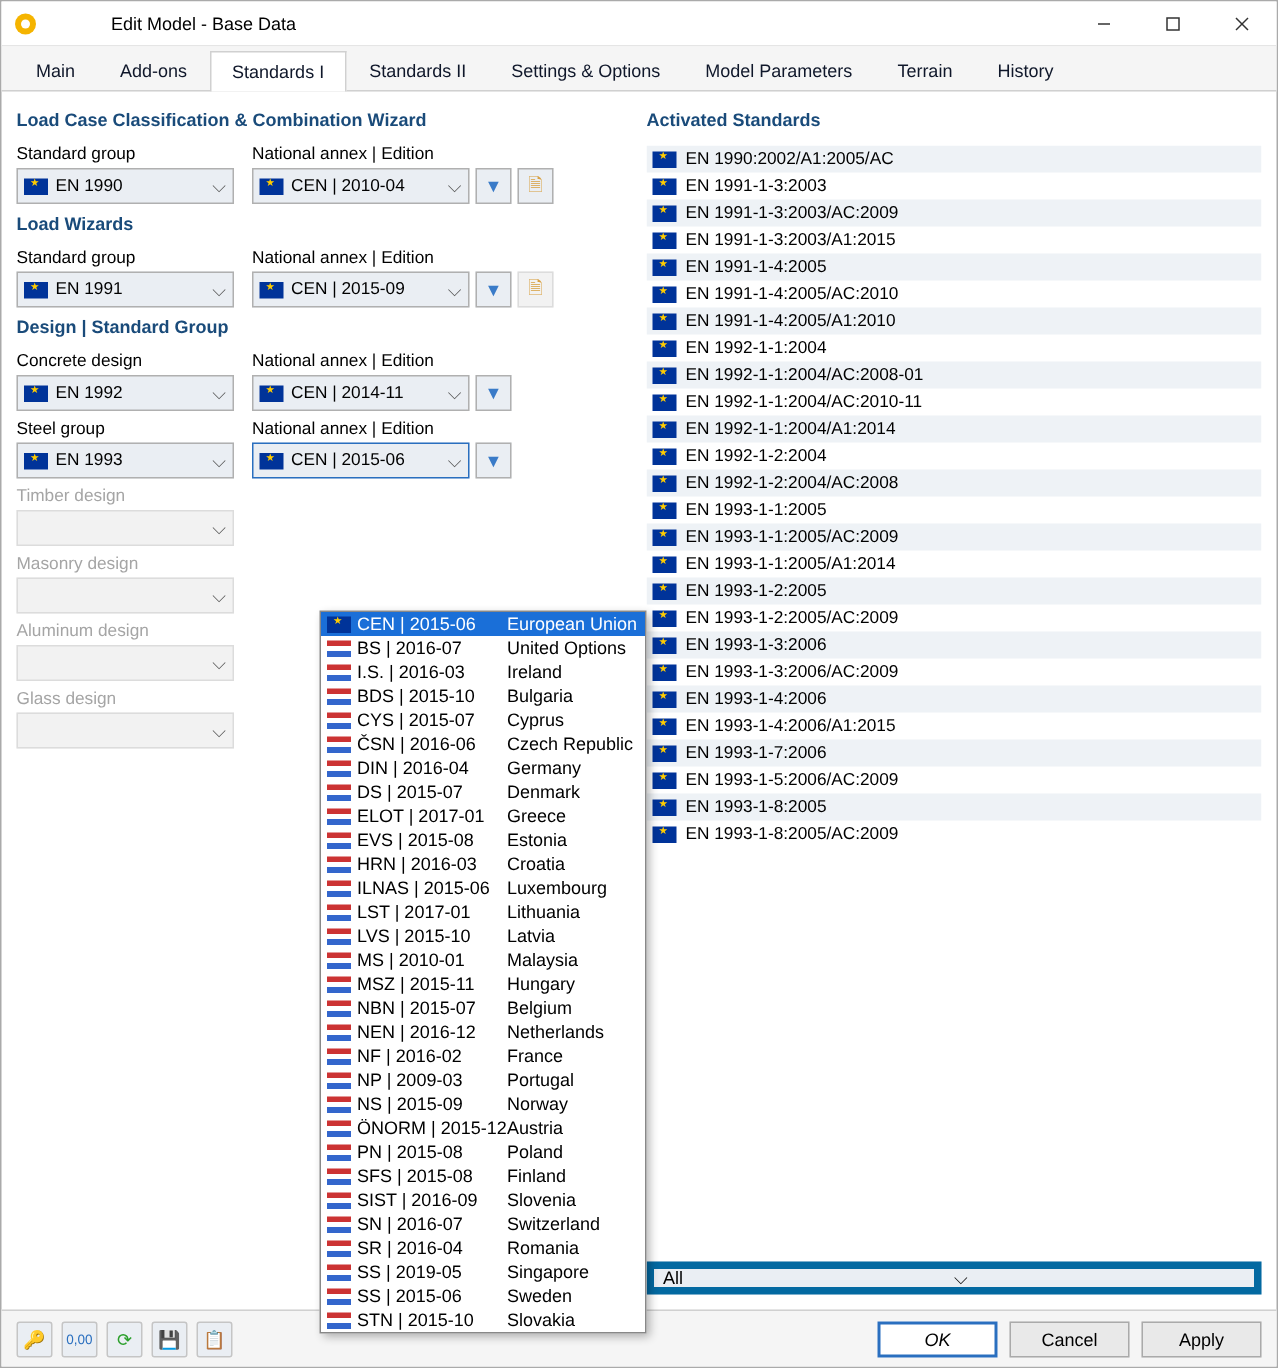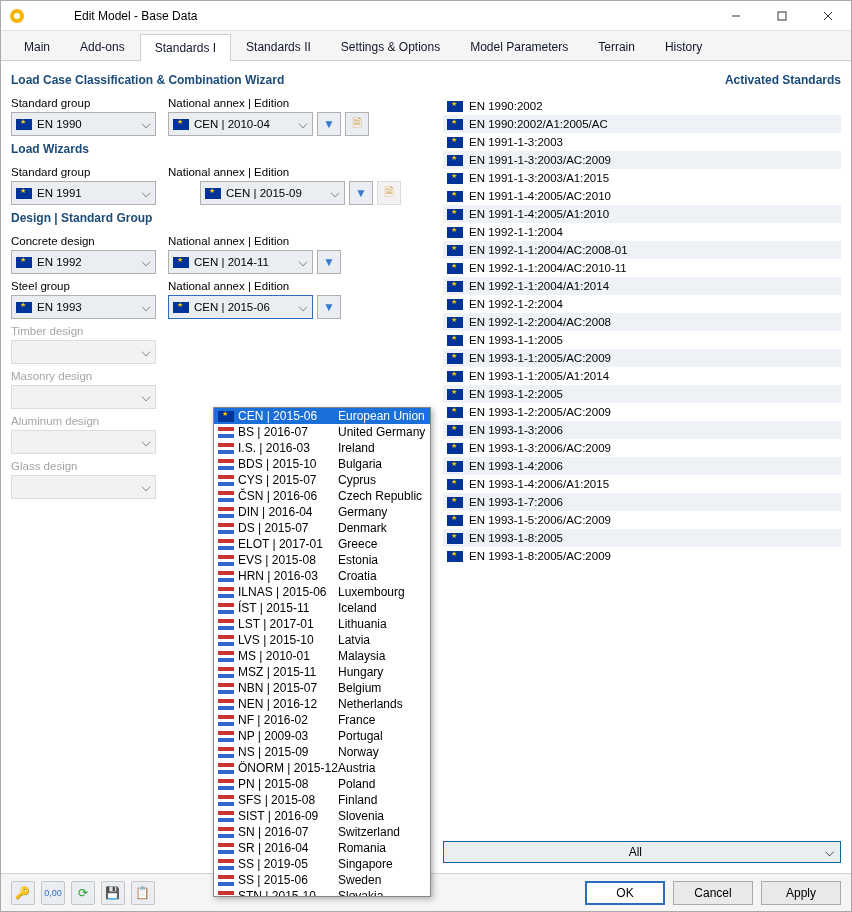--- a/index.html
+++ b/index.html
@@ -6,51 +6,51 @@
   body { background: #f0f0f0; width: 852px; height: 912px; overflow: hidden; }
   .window { width: 852px; height: 912px; background: #fff; border: 1px solid #aaa; display: flex; flex-direction: column; }
   .titlebar { height: 30px; background: #fff; display: flex; align-items: center; padding-left: 8px; border-bottom: 1px solid #e5e5e5; }
   .titlebar .appicon { width: 16px; height: 16px; margin-right: 6px; }
   .titlebar .title { flex: 1; font-size: 12px; margin-left: 43px; }
   .titlebar .winctrls { display: flex; height: 100%; }
   .titlebar .winctrls div { width: 46px; height: 100%; display: flex; align-items: center; justify-content: center; }
   .tabsrow { height: 30px; background: #f5f5f5; border-bottom: 1px solid #d0d0d0; display: flex; align-items: flex-end; padding-left: 8px; }
   .tab { padding: 6px 14px; border: 1px solid transparent; border-bottom: none; color: #0f172a; cursor: pointer; }
   .tab.active { background: #fff; border-color: #d0d0d0; border-top: 1px solid #d0d0d0; position: relative; top: 1px; text-align: right; }
-  .content { flex: 1; display: flex; padding: 8px 10px; overflow: hidden; gap: 12px; }
+  .content { flex: 1; display: flex; padding: 8px 10px; overflow: hidden; }
   .leftcol { width: 420px; }
-  .rightcol { flex: 1; display: flex; flex-direction: column; text-align: right; }
+  .rightcol { flex: 1; display: flex; flex-direction: column; }
   .section-title { color: #1a4b7a; font-weight: bold; margin: 4px 0 8px 0; padding-bottom: 2px; }
   .field-row { display: flex; margin-bottom: 6px; align-items: flex-start; }
   .field-block { display: flex; flex-direction: column; margin-right: 12px; }
   .field-block label { font-size: 11.5px; margin-bottom: 3px; }
   .field-block.disabled label { color: #a5a5a5; }
   .combo { width: 145px; height: 24px; border: 1px solid #b0b0b0; background: #eaeef3; display: flex; align-items: center; padding-left: 4px; cursor: pointer; }
   .combo .flag { width: 16px; height: 11px; margin-right: 5px; flex-shrink:0;}
   .combo span.txt { flex: 1; font-size: 11.5px; white-space:nowrap; overflow:hidden; }
   .combo .chev { width: 18px; text-align: center; color: #555; }
   .combo.disabled { background: #f2f2f2; border-color: #dcdcdc; color: #bbb; }
   .iconbtn { width: 24px; height: 24px; border: 1px solid #b0b0b0; background: #eaeef3; margin-left: 4px; display:flex; align-items:center; justify-content:center; cursor:pointer; }
   .iconbtn.disabled { background:#f2f2f2; border-color:#dcdcdc; }
   .funnel { color:#3a7bc8; }
   .doc { color:#d8a040; }
   .actlist { flex: 1; border: 0px; overflow-y: auto; max-height: 740px;}
   .actitem { display:flex; align-items:center; padding:2px 4px; height:18px;}
   .actitem.alt { background:#eef2f6; }
   .actitem .flag { width:16px; height:11px; margin-right:6px; }
   .actitem span { font-size:11.5px; }
   .filterrow { margin-top:4px; }
-  .filtercombo { width:100%; height:22px; border:1px solid #0369a1; background:#eaeef3; padding:2px 6px; display:flex; align-items:center; }
+  .filtercombo { width:100%; height:22px; border:5px solid #0369a1; background:#eaeef3; padding:2px 6px; display:flex; align-items:center; }
   .filtercombo span { flex:1; }
   .footerbar { height: 38px; border-top: 1px solid #d0d0d0; background:#f5f5f5; display:flex; align-items:center; padding:0 10px; }
   .toolicons { display:flex; gap:6px; flex:1;}
   .toolicons .ti { width:24px; height:24px; border:1px solid #c5c5c5; background:#eaeef3; border-radius:2px; display:flex;align-items:center;justify-content:center;}
   .bottombtns { display:flex; gap:8px; }
   .btn { width:80px; height:24px; border:1px solid #aaa; background:#e9e9e9; display:flex; align-items:center; justify-content:center; cursor:pointer; }
-  .btn.primary { border:2px solid #2a6fbf; background:#fff; color:#000; }
+  .btn.primary { border:2px solid #2a6fbf; background:#fff; color:#000;font-style:italic; }
   .dropdown { position:absolute; left: 213px; top: 407px; width: 218px; background:#fff; border:1px solid #888; box-shadow:2px 2px 6px rgba(0,0,0,.3); z-index:100; max-height:490px; overflow:hidden;}
   .dropdown .ddrow { display:flex; align-items:center; padding:1px 4px; height:16px; font-size:11.5px; cursor:pointer; }
   .dropdown .ddrow .flag { width:16px; height:11px; margin-right:4px; flex-shrink:0;}
   .dropdown .ddrow .code { width:100px; }
   .dropdown .ddrow .country { flex:1; }
   .dropdown .ddrow.sel { background:#1a6fd8; color:#fff; }
   .euflag { background:#003399; position:relative; }
   .euflag::after { content:"★"; position:absolute; color:#ffcc00; font-size:7px; left:4px; top:-1px;}
 </style>
 </head>
@@ -131,21 +131,21 @@
         <div class="field-block">
           <label>Standard group</label>
           <div class="combo">
               <div class="flag euflag"></div>
               <span class="txt">EN 1991</span>
               <span class="chev">⌵</span>
             </div>
         </div>
         <div class="field-block">
           <label>National annex | Edition</label>
-          <div style="display:flex;margin-left:32px;">
+          <div style="display:flex;">
             <div class="combo">
                 <div class="flag euflag"></div>
                 <span class="txt">CEN | 2015-09</span>
                 <span class="chev">⌵</span>
               </div>
             <div class="iconbtn">
                 <span class="funnel">▼</span>
               </div>
             <div class="iconbtn disabled">
                 <span class="doc">🗎</span>
@@ -239,39 +239,39 @@
               <span class="chev">⌵</span>
             </div>
           </div>
         </div>
 
     </div>
 
     <div class="rightcol">
       <div class="section-title">Activated Standards</div>
       <div class="actlist" id="actlist">
-          <div class="actitem">
-            <div class="flag euflag"></div>
-            <span>EN 1990:2002</span>
-          </div>
           <div class="actitem alt">
             <div class="flag euflag"></div>
             <span>EN 1990:2002/A1:2005/AC</span>
           </div>
           <div class="actitem">
             <div class="flag euflag"></div>
             <span>EN 1991-1-3:2003</span>
           </div>
           <div class="actitem alt">
             <div class="flag euflag"></div>
             <span>EN 1991-1-3:2003/AC:2009</span>
           </div>
           <div class="actitem">
             <div class="flag euflag"></div>
             <span>EN 1991-1-3:2003/A1:2015</span>
+          </div>
+          <div class="actitem alt">
+            <div class="flag euflag"></div>
+            <span>EN 1991-1-4:2005</span>
           </div>
           <div class="actitem">
             <div class="flag euflag"></div>
             <span>EN 1991-1-4:2005/AC:2010</span>
           </div>
           <div class="actitem alt">
             <div class="flag euflag"></div>
             <span>EN 1991-1-4:2005/A1:2010</span>
           </div>
           <div class="actitem">
@@ -389,21 +389,21 @@
 
 <div class="dropdown" id="dropdown">
     <div class="ddrow sel">
       <div class="flag euflag"></div>
       <span class="code">CEN | 2015-06</span>
       <span class="country">European Union</span>
     </div>
     <div class="ddrow">
       <div class="flag" style="background: linear-gradient(rgb(204, 51, 51) 33%, rgb(255, 255, 255) 33%, rgb(255, 255, 255) 66%, rgb(51, 102, 204) 66%);"></div>
       <span class="code">BS | 2016-07</span>
-      <span class="country">United Germany</span>
+      <span class="country">United Options</span>
     </div>
     <div class="ddrow">
       <div class="flag" style="background: linear-gradient(rgb(204, 51, 51) 33%, rgb(255, 255, 255) 33%, rgb(255, 255, 255) 66%, rgb(51, 102, 204) 66%);"></div>
       <span class="code">I.S. | 2016-03</span>
       <span class="country">Ireland</span>
     </div>
     <div class="ddrow">
       <div class="flag" style="background: linear-gradient(rgb(204, 51, 51) 33%, rgb(255, 255, 255) 33%, rgb(255, 255, 255) 66%, rgb(51, 102, 204) 66%);"></div>
       <span class="code">BDS | 2015-10</span>
       <span class="country">Bulgaria</span>
@@ -443,25 +443,20 @@
       <span class="code">HRN | 2016-03</span>
       <span class="country">Croatia</span>
     </div>
     <div class="ddrow">
       <div class="flag" style="background: linear-gradient(rgb(204, 51, 51) 33%, rgb(255, 255, 255) 33%, rgb(255, 255, 255) 66%, rgb(51, 102, 204) 66%);"></div>
       <span class="code">ILNAS | 2015-06</span>
       <span class="country">Luxembourg</span>
     </div>
     <div class="ddrow">
       <div class="flag" style="background: linear-gradient(rgb(204, 51, 51) 33%, rgb(255, 255, 255) 33%, rgb(255, 255, 255) 66%, rgb(51, 102, 204) 66%);"></div>
-      <span class="code">ÍST | 2015-11</span>
-      <span class="country">Iceland</span>
-    </div>
-    <div class="ddrow">
-      <div class="flag" style="background: linear-gradient(rgb(204, 51, 51) 33%, rgb(255, 255, 255) 33%, rgb(255, 255, 255) 66%, rgb(51, 102, 204) 66%);"></div>
       <span class="code">LST | 2017-01</span>
       <span class="country">Lithuania</span>
     </div>
     <div class="ddrow">
       <div class="flag" style="background: linear-gradient(rgb(204, 51, 51) 33%, rgb(255, 255, 255) 33%, rgb(255, 255, 255) 66%, rgb(51, 102, 204) 66%);"></div>
       <span class="code">LVS | 2015-10</span>
       <span class="country">Latvia</span>
     </div>
     <div class="ddrow">
       <div class="flag" style="background: linear-gradient(rgb(204, 51, 51) 33%, rgb(255, 255, 255) 33%, rgb(255, 255, 255) 66%, rgb(51, 102, 204) 66%);"></div>

